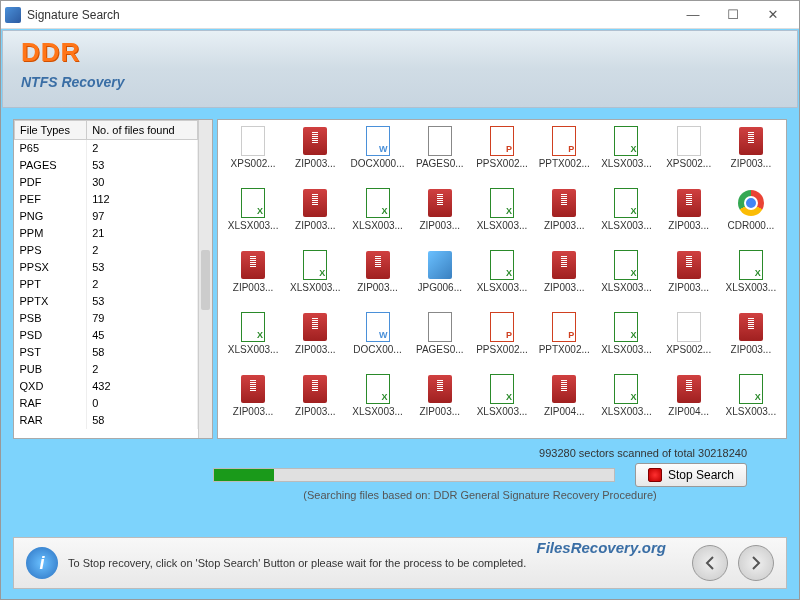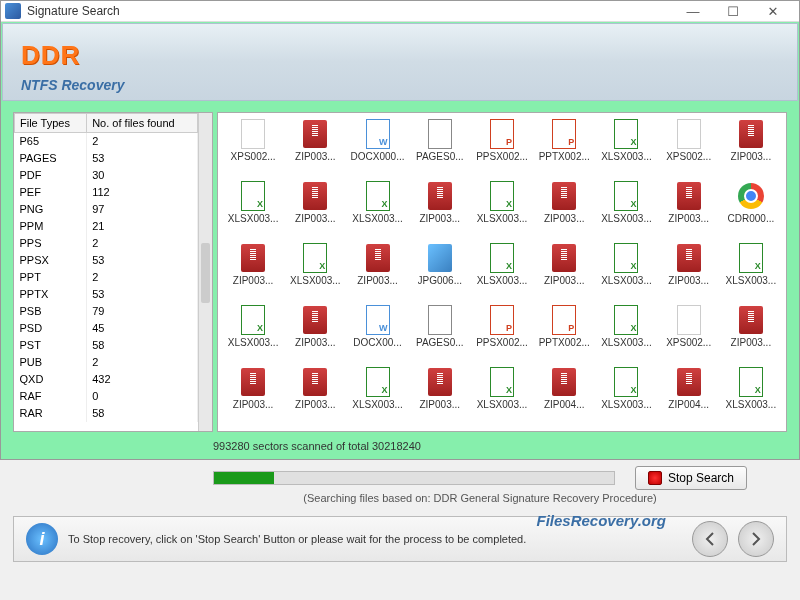--- a/index.html
+++ b/index.html
@@ -1,23 +1,23 @@
 <!DOCTYPE html>
 <html><head>
 <meta charset="utf-8">
 <style>
 * { margin: 0; padding: 0; box-sizing: border-box; font-family: Tahoma, Arial, sans-serif; }
 body { background: #f0f0f0; width: 800px; height: 600px; overflow: hidden; }
-.window { width: 800px; height: 460px; background: #86efac; border: 1px solid #999; display: flex; flex-direction: column; }
+.window { width: 800px; height: 600px; background: #7dd3fc; border: 1px solid #999; display: flex; flex-direction: column; }
 .titlebar { height: 28px; background: #fff; display: flex; align-items: center; padding: 0 4px; border-bottom: 1px solid #ddd; }
 .titlebar-icon { width: 16px; height: 16px; background: linear-gradient(135deg, #4a90d9, #2c5aa0); margin-right: 6px; border-radius: 2px; }
 .titlebar-text { flex: 1; font-size: 12px; color: #333; }
 .titlebar-btns { display: flex; gap: 12px; padding-right: 8px; }
 .titlebar-btn { width: 28px; height: 20px; display: flex; align-items: center; justify-content: center; font-size: 13px; color: #555; cursor: pointer; }
-.banner { height: 78px; background: linear-gradient(180deg, #e8f0f5 0%, #d0dce5 50%, #c8d5e0 100%); border: 1px solid #b0c0d0; margin: 1px; position: relative; padding: 16px 18px; }
+.banner { height: 78px; background: linear-gradient(180deg, #e8f0f5 0%, #d0dce5 50%, #c8d5e0 100%); border: 1px solid #b0c0d0; margin: 1px; position: relative; padding: 6px 18px; }
 .banner-ddr { font-family: Arial Black, sans-serif; font-size: 26px; font-weight: 900; color: #ff7518; text-shadow: 1px 1px 0 #d05000; letter-spacing: 1px; }
 .banner-sub { font-size: 14px; color: #3a6ea5; font-weight: bold; margin-top: 6px; font-style: italic; }
 .content { flex: 1; padding: 10px 12px; display: flex; flex-direction: column; gap: 6px; }
 .panels { display: flex; gap: 4px; height: 320px; }
 .left-panel { width: 200px; border: 1px solid #aaa; background: #fff; display: flex; overflow: hidden; }
 .left-table { flex: 1; overflow: hidden; }
 .left-table table { width: 100%; border-collapse: collapse; font-size: 11px; }
 .left-table th { background: #f5f5f5; border: 1px solid #ccc; padding: 3px 5px; text-align: left; font-weight: normal; }
 .left-table td { border-right: 1px solid #eee; padding: 2px 5px; height: 17px; }
 .scrollbar { width: 14px; background: #e8e8e8; border-left: 1px solid #ccc; position: relative; }
@@ -34,21 +34,21 @@
 .icon-doc::after { content: 'W'; position: absolute; bottom: 1px; right: 1px; font-size: 9px; color: #4a90d9; font-weight: bold; }
 .icon-xls { width: 24px; height: 30px; border: 1px solid #2a8a2a; background: #fff; position: relative; }
 .icon-xls::after { content: 'X'; position: absolute; bottom: 1px; right: 1px; font-size: 9px; color: #2a8a2a; font-weight: bold; }
 .icon-ppt { width: 24px; height: 30px; border: 1px solid #d04020; background: #fff; position: relative; }
 .icon-ppt::after { content: 'P'; position: absolute; bottom: 1px; right: 1px; font-size: 9px; color: #d04020; font-weight: bold; }
 .icon-pages { width: 24px; height: 30px; border: 1px solid #888; background: #fff; }
 .icon-jpg { width: 24px; height: 28px; background: linear-gradient(135deg, #6ac0ff, #3a80c0); border-radius: 2px; }
 .icon-chrome { width: 26px; height: 26px; border-radius: 50%; background: conic-gradient(#ea4335 0 120deg, #fbbc05 120deg 240deg, #34a853 240deg 360deg); position: relative; }
 .icon-chrome::after { content: ''; position: absolute; left: 50%; top: 50%; width: 10px; height: 10px; background: #4285f4; border: 2px solid #fff; border-radius: 50%; transform: translate(-50%, -50%); }
 .progress-area { padding: 2px 40px 2px 200px; }
-.progress-label { text-align: left; font-size: 11px; color: #333; margin-bottom: 14px; }
+.progress-label { text-align: right; font-size: 11px; color: #333; margin-bottom: 4px; }
 .progress-row { display: flex; align-items: center; gap: 20px; }
 .progress-bar { flex: 1; height: 14px; background: #e0e0e0; border: 1px solid #bbb; position: relative; }
 .progress-fill { position: absolute; left: 0; top: 0; bottom: 0; width: 15%; background: #1a9a1a; }
 .stop-btn { display: flex; align-items: flex-end; gap: 6px; padding: 4px 12px; border: 1px solid #999; border-radius: 3px; background: linear-gradient(180deg, #fdfdfd, #e8e8e8); font-size: 12px; cursor: pointer; }
 .stop-btn-icon { width: 14px; height: 14px; background: radial-gradient(circle, #ff3030, #c00000); border-radius: 2px; border: 1px solid #800000; }
 .progress-sub { text-align: center; font-size: 11px; color: #555; margin-top: 2px; }
 .footer { height: 52px; border-top: 1px solid #ccc; background: linear-gradient(180deg, #f8f8f8, #e8e8e8); display: flex; align-items: center; padding: 4px 12px; gap: 10px; margin: 0 12px 10px; border: 1px solid #bbb; }
 .info-icon { width: 32px; height: 32px; border-radius: 50%; background: radial-gradient(circle, #6ac0ff, #2a70c0); display: flex; align-items: center; justify-content: center; color: #fff; font-weight: bold; font-size: 18px; font-style: italic; }
 .footer-text { flex: 1; font-size: 11px; color: #333; }
 .footer-brand { position: absolute; right: 120px; bottom: 32px; font-size: 15px; font-style: italic; color: #3a6ea5; font-weight: bold; }

